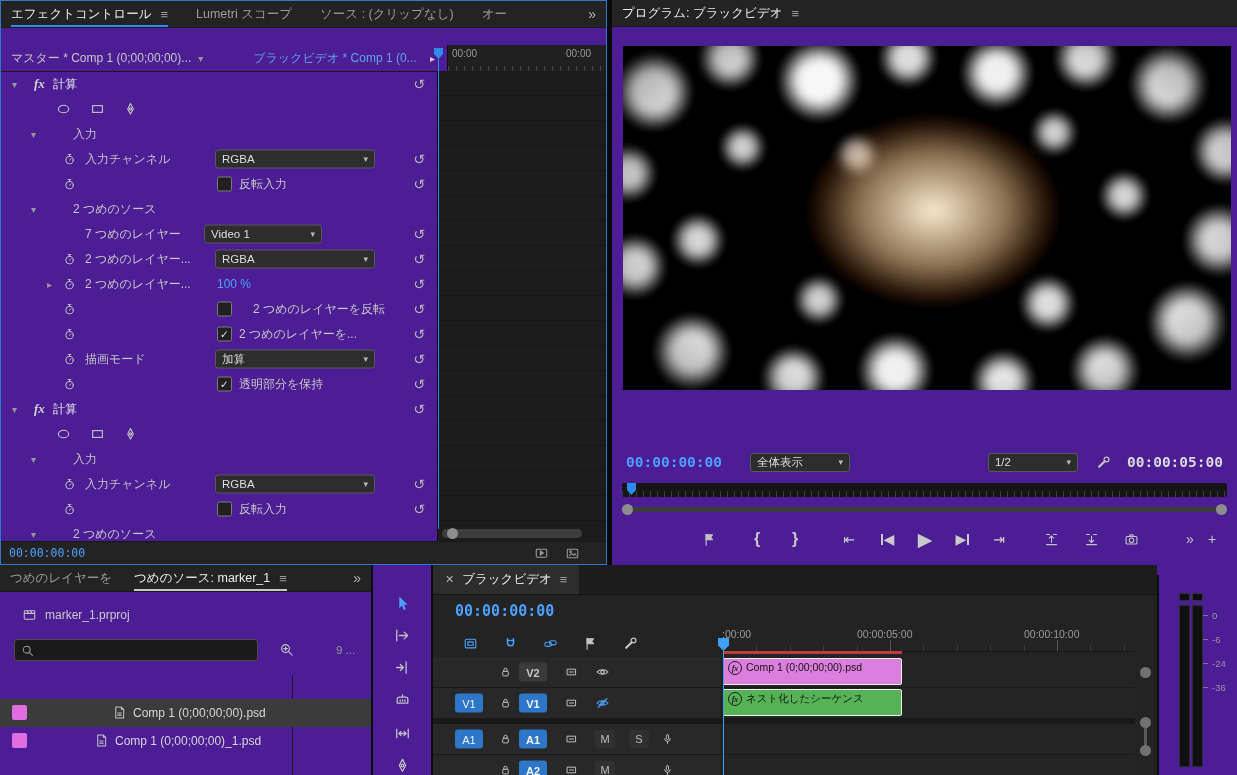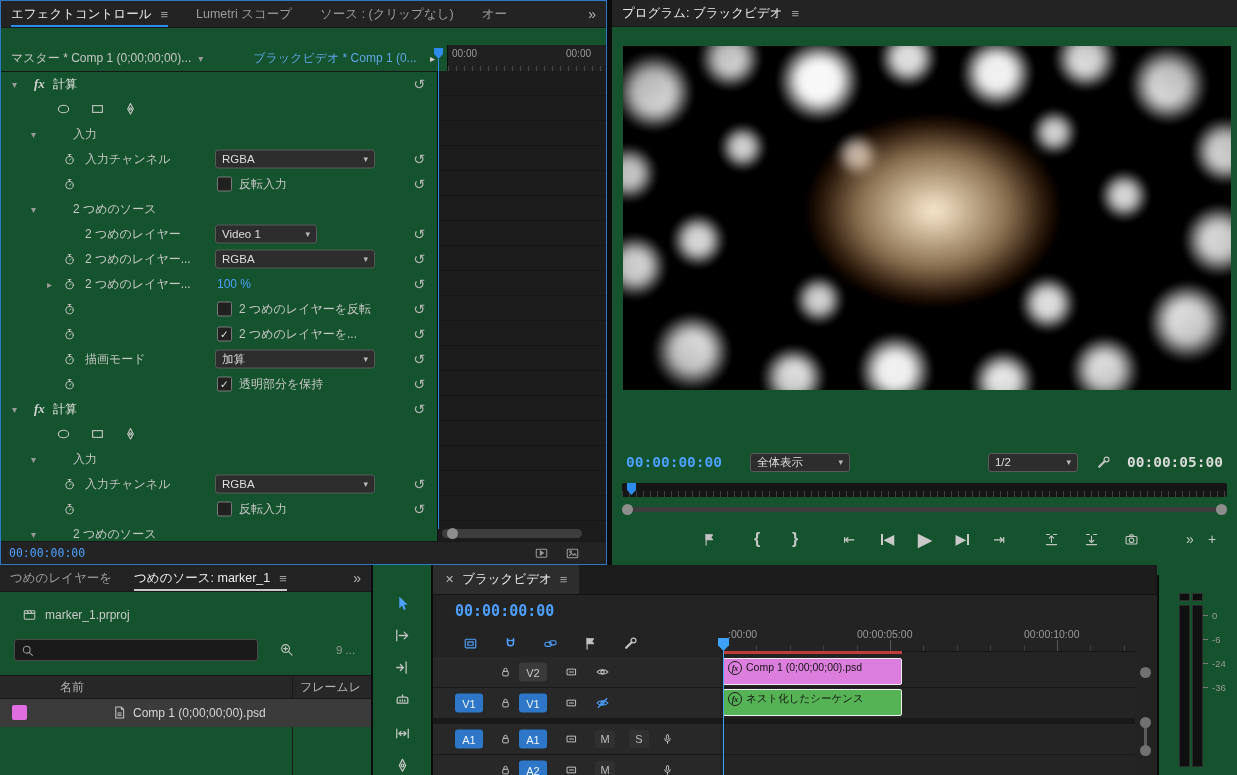--- a/index.html
+++ b/index.html
@@ -1,18 +1,18 @@
 <!DOCTYPE html>
 <html><head>
 <meta charset="utf-8">
 <style>
   html,body{margin:0;padding:0;background:#0a0a0a;}
   .app{position:relative;width:1237px;height:775px;background:#0b0b0b;overflow:hidden;
        font-family:"Liberation Sans","DejaVu Sans",sans-serif;font-size:12px;color:#c9c9c9;}
-  .panel{position:absolute;background:#14532d;}
+  .panel{position:absolute;background:#4c1d95;}
 
   
   .tabbar{display:flex;align-items:center;gap:28px;height:26px;padding:0 10px;background:#232323;
           color:#9c9c9c;font-size:12.5px;white-space:nowrap;border-bottom:1px solid #191919;}
   .tab{display:inline-flex;align-items:center;gap:9px;height:100%;}
   .tab.active{color:#ececec;}
   .tab.ul-blue{box-shadow:inset 0 -2px 0 #2d8ceb;}
   .tab.ul-white{box-shadow:inset 0 -2px 0 #c8c8c8;}
   .menu-glyph{color:#9c9c9c;font-size:13px;}
   .ovf{margin-left:auto;color:#b8b8b8;font-size:14px;}
@@ -150,21 +150,21 @@
       background-size:auto 11px,auto 6px;background-position:3px 100%,3px 100%;background-repeat:repeat-x;}
   .tl-ruler .rlabel{position:absolute;top:5px;white-space:nowrap;}
   .renderbar{position:absolute;left:290px;top:86px;width:179px;height:3px;background:#c23b3b;z-index:3;}
   .tl-tracks{position:absolute;left:0;top:92px;right:22px;bottom:0;}
   .trow{display:flex;height:31px;}
   .trow.agap{height:5px;background:#191919;}
   .thead{width:287px;flex:none;background:#282828;border-bottom:1px solid #191919;position:relative;}
   .tlane{flex:1;background:#242424;border-bottom:1px solid #191919;position:relative;}
   .srcb{position:absolute;left:22px;}
   .lck{position:absolute;left:66px;top:50%;transform:translateY(-50%);}
-  .bdg{position:absolute;left:86px;}
+  .bdg{position:absolute;left:86px;font-weight:bold;}
   .syn{position:absolute;left:132px;top:50%;transform:translateY(-50%);}
   .ey{position:absolute;left:162px;top:50%;transform:translateY(-50%);}
   .tsbtn{position:absolute;top:50%;transform:translateY(-50%);width:20px;height:18px;border-radius:3px;background:#303030;
       color:#bdbdbd;font-size:11px;display:flex;align-items:center;justify-content:center;}
   .micp{position:absolute;left:228px;top:50%;transform:translateY(-50%);}
   .badge{position:absolute;top:50%;transform:translateY(-50%);min-width:28px;height:19px;border-radius:3px;background:#3a3a3a;
       color:#c9c9c9;font-size:11px;display:flex;align-items:center;justify-content:center;padding:0 3px;box-sizing:border-box;}
   .badge.blue{background:#2d76c8;color:#eef5ff;}
   .clip{position:absolute;left:3px;width:179px;top:1px;bottom:2px;border:1px solid #efefef;border-radius:2px;
       padding:2px 4px;display:flex;gap:4px;align-items:flex-start;font-size:10.5px;color:#141414;
@@ -466,22 +466,22 @@
       <div class="ecp-row">
         <div class="ecp-left">
           <span class="c tri" style="left:30px">▾</span>
           <span class="c lbl" style="left:72px">2 つめのソース</span>
         </div>
           <div class="ecp-lane"></div>
       </div>
 
       <div class="ecp-row">
         <div class="ecp-left">
-          <span class="c lbl" style="left:84px">2 つめのレイヤー</span>
-          <span class="c dd" style="left:214px;width:102px">
+          <span class="c lbl" style="left:84px">7 つめのレイヤー</span>
+          <span class="c dd" style="left:203px;width:118px">
               <span>Video 1</span>
               <span class="ddc">▾</span>
             </span>
           <span class="c reset">↺</span>
         </div>
           <div class="ecp-lane"></div>
       </div>
 
       <div class="ecp-row">
         <div class="ecp-left">
@@ -516,21 +516,21 @@
       </div>
 
       <div class="ecp-row">
         <div class="ecp-left">
           <span class="c" style="left:62px">
               <svg class="ic sm">
                 <use href="#i-sw"></use>
               </svg>
             </span>
           <span class="c cb" style="left:216px"></span>
-          <span class="c lbl" style="left:238px">2 つめのレイヤーを反転</span>
+          <span class="c lbl" style="left:252px">2 つめのレイヤーを反転</span>
           <span class="c reset">↺</span>
         </div>
           <div class="ecp-lane"></div>
       </div>
 
       <div class="ecp-row">
         <div class="ecp-left">
           <span class="c" style="left:62px">
               <svg class="ic sm">
                 <use href="#i-sw"></use>
@@ -774,34 +774,39 @@
           <use href="#i-search"></use>
         </svg>
       <input type="text" style="">
     </div>
     <span class="pr-sbin">
         <svg class="ic">
           <use href="#i-sbin"></use>
         </svg>
       </span>
     <span class="pr-count">9 ...</span>
-    <div class="pr-cols">
-      <span class="cn">名前</span>
-      <span class="cf">フレームレ</span>
-    </div>
     <div class="pr-vline"></div>
     <div class="pr-row sel" style="top:134px">
       <span class="chip"></span>
       <span class="picon" style="left:112px">
           <svg class="ic">
             <use href="#i-doc"></use>
           </svg>
         </span>
       <span class="pname" style="left:133px">Comp 1 (0;00;00;00).psd</span>
     </div>
+    <div class="pr-row" style="top:162px">
+      <span class="chip"></span>
+      <span class="picon" style="left:94px">
+          <svg class="ic">
+            <use href="#i-doc"></use>
+          </svg>
+        </span>
+      <span class="pname" style="left:115px">Comp 1 (0;00;00;00)_1.psd</span>
+    </div>
   </div>
 
   <div id="tools" class="panel">
     <span class="tool" style="top:26px">
         <svg class="ic blue">
           <use href="#i-arrow"></use>
         </svg>
       </span>
     <span class="tool" style="top:58px">
         <svg class="ic">
@@ -863,21 +868,21 @@
           </svg>
         </span>
       <span>
           <svg class="ic">
             <use href="#i-wrench"></use>
           </svg>
         </span>
     </div>
 
     <div class="tl-ruler">
-      <span class="rlabel" style="left:8px">:00:00</span>
+      <span class="rlabel" style="left:2px">:00:00</span>
       <span class="rlabel" style="left:137px">00:00:05:00</span>
       <span class="rlabel" style="left:304px">00:00:10:00</span>
     </div>
     <div class="renderbar"></div>
 
     <div class="tl-tracks">
 
       <div class="trow">
         <div class="thead">
           <span class="lck">

